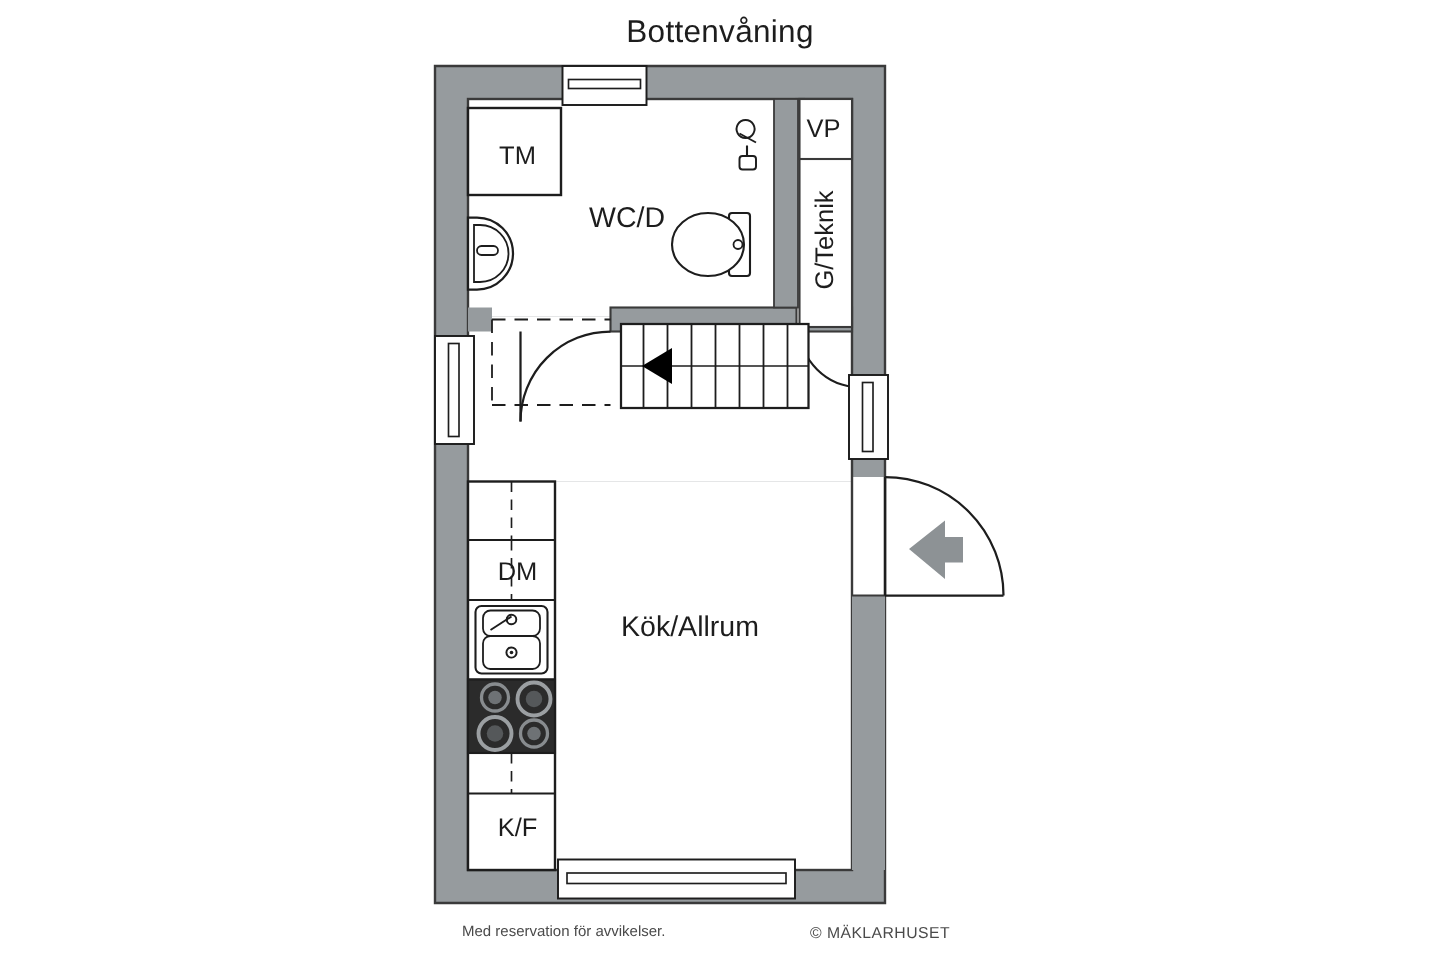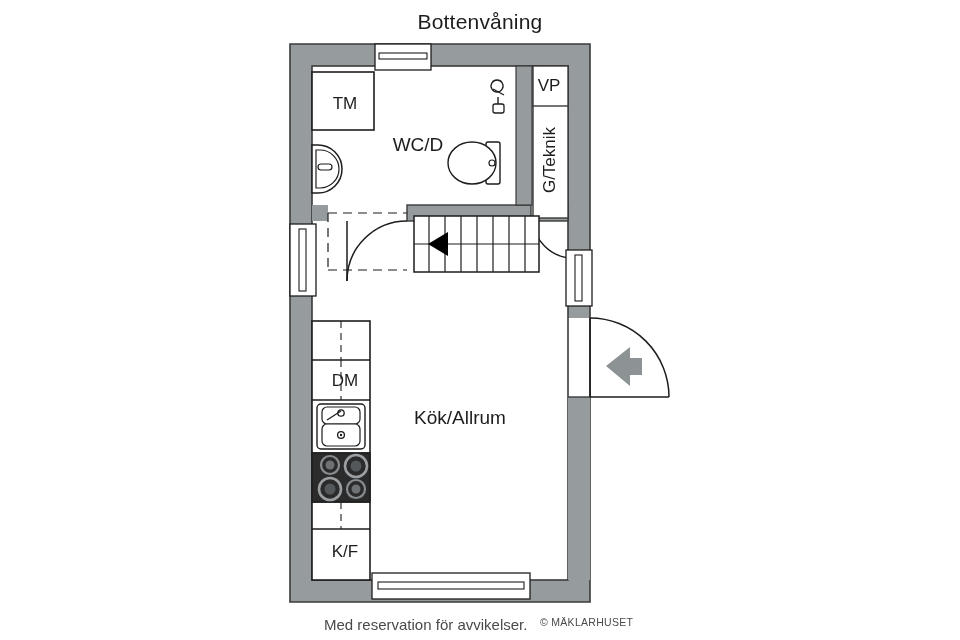--- a/index.html
+++ b/index.html
@@ -25,23 +25,23 @@
     top: 10px;
     left: 0;
     width: 960px;
     text-align: center;
     font-size: 21px;
     color: #1d1d1d;
     letter-spacing: 0.2px;
   }
   .footer-left {
     position: absolute;
-    left: 324px;
+    left: 308px;
     top: 616px;
-    font-size: 15px;
+    font-size: 10px;
     color: #4a4a4a;
   }
   .footer-right {
     position: absolute;
     left: 540px;
     top: 616px;
     font-size: 10.5px;
     color: #4a4a4a;
     letter-spacing: 0.3px;
   }

